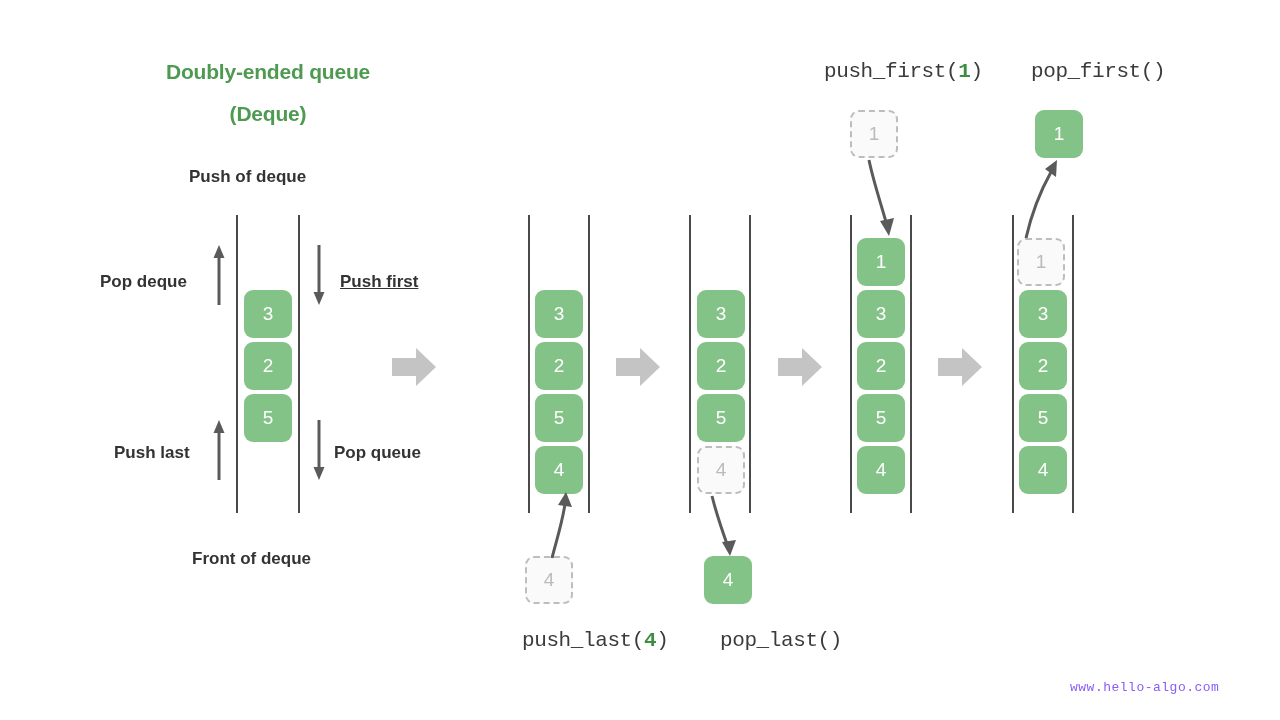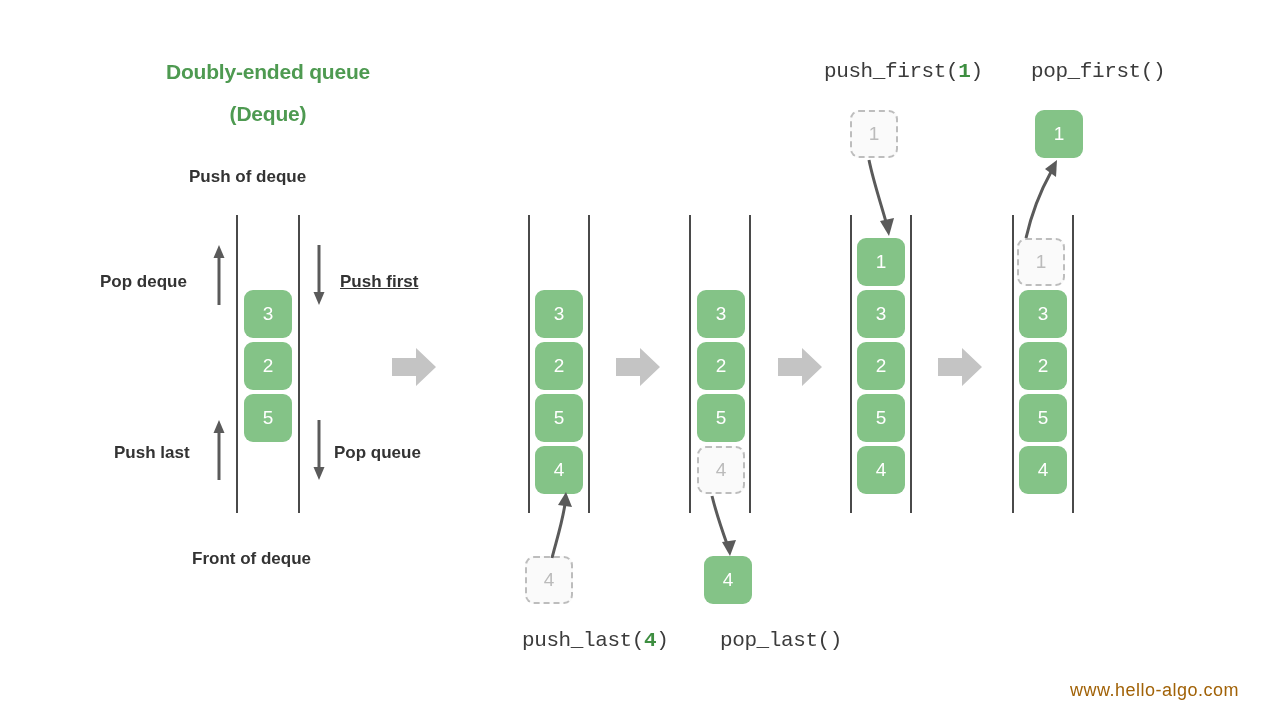--- a/index.html
+++ b/index.html
@@ -45,23 +45,23 @@
     font-size: 21px;
     color: #3b3b3b;
     white-space: nowrap;
     letter-spacing: -0.4px;
   }
   .code-label .arg {
     color: #3e8e41;
     font-weight: bold;
   }
   .watermark {
-    font-family: Liberation Sans, sans-serif;
-    font-size: 18px;
-    color: #a16207;
+    font-family: Liberation Mono, monospace;
+    font-size: 13px;
+    color: #8b5cf6;
     white-space: nowrap;
     letter-spacing: 0.5px;
   }
 
   
   .rail {
     position: absolute;
     width: 2px;
     background: #4a4a4a;
   }

